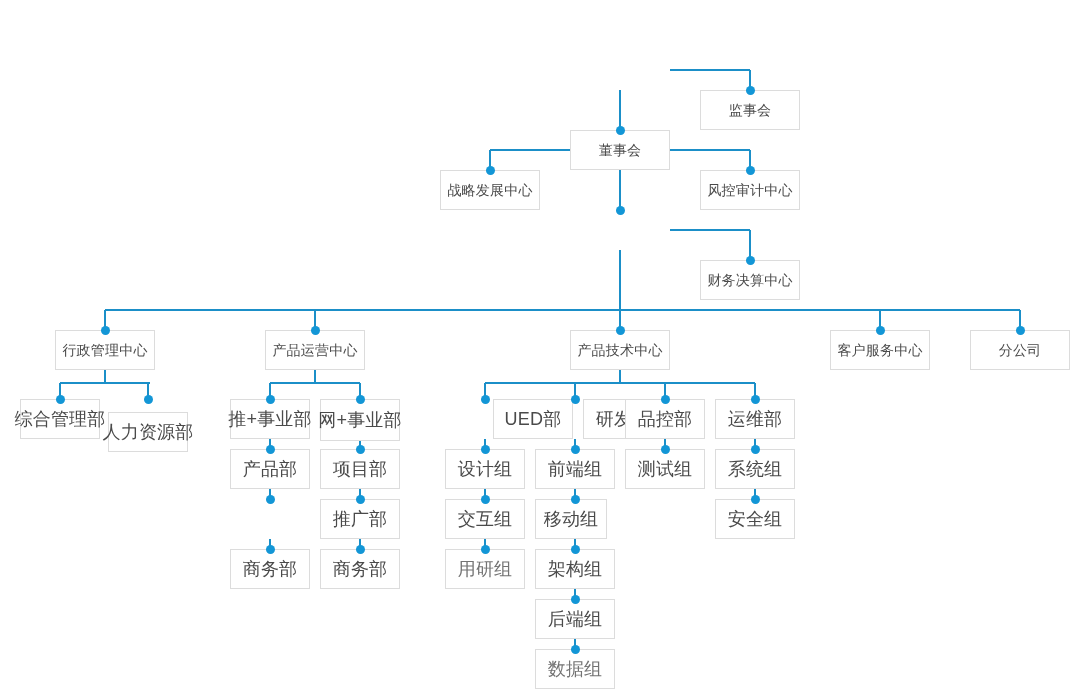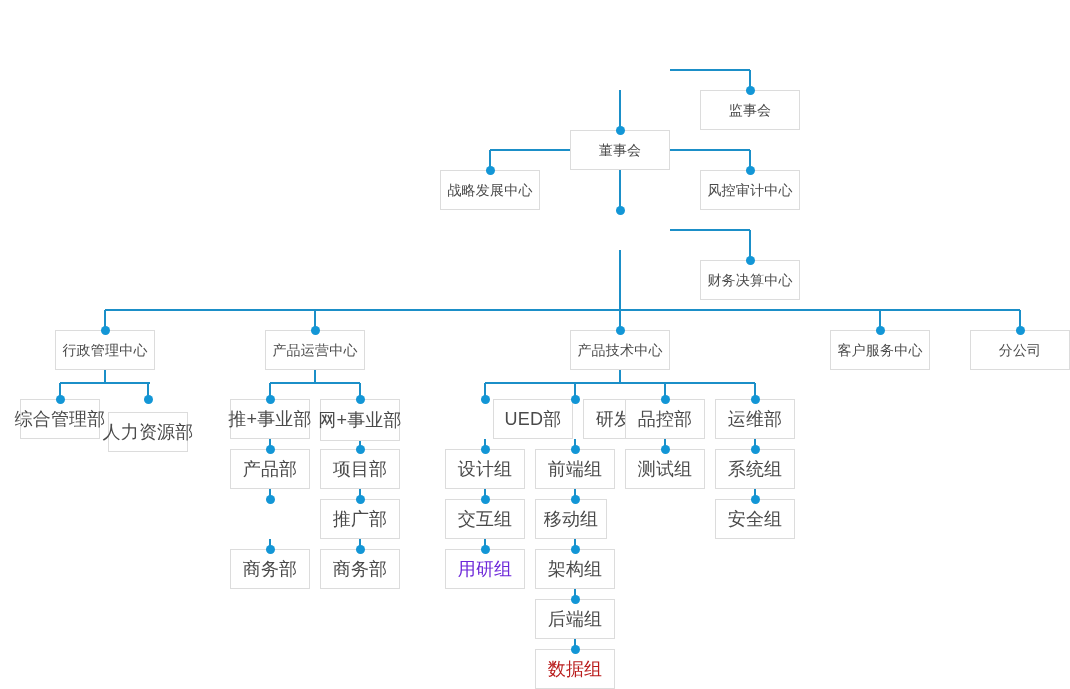--- a/index.html
+++ b/index.html
@@ -151,25 +151,25 @@
     <div class="node small" style="left: 230px; top: 399px; width: 80px; height: 40px; border-color: rgb(220, 220, 220); background: rgb(255, 255, 255); color: rgb(74, 74, 74);">推+事业部</div>
     <div class="node small" style="left: 230px; top: 449px; width: 80px; height: 40px; border-color: rgb(220, 220, 220); background: rgb(255, 255, 255); color: rgb(74, 74, 74);">产品部</div>
     <div class="node small" style="left: 230px; top: 549px; width: 80px; height: 40px; border-color: rgb(220, 220, 220); background: rgb(255, 255, 255); color: rgb(74, 74, 74);">商务部</div>
     <div class="node small" style="left: 320px; top: 399px; width: 80px; height: 42px; border-color: rgb(220, 220, 220); background: rgb(255, 255, 255); color: rgb(74, 74, 74);">网+事业部</div>
     <div class="node small" style="left: 320px; top: 449px; width: 80px; height: 40px; border-color: rgb(220, 220, 220); background: rgb(255, 255, 255); color: rgb(74, 74, 74);">项目部</div>
     <div class="node small" style="left: 320px; top: 499px; width: 80px; height: 40px; border-color: rgb(220, 220, 220); background: rgb(255, 255, 255); color: rgb(74, 74, 74);">推广部</div>
     <div class="node small" style="left: 320px; top: 549px; width: 80px; height: 40px; border-color: rgb(220, 220, 220); background: rgb(255, 255, 255); color: rgb(74, 74, 74);">商务部</div>
     <div class="node small" style="left: 445px; top: 399px; width: 80px; height: 40px; border-color: rgb(220, 220, 220); background: rgb(255, 255, 255); color: rgb(74, 74, 74); margin-left: 48px;">UED部</div>
     <div class="node small" style="left: 445px; top: 449px; width: 80px; height: 40px; border-color: rgb(220, 220, 220); background: rgb(255, 255, 255); color: rgb(74, 74, 74);">设计组</div>
     <div class="node small" style="left: 445px; top: 499px; width: 80px; height: 40px; border-color: rgb(220, 220, 220); background: rgb(255, 255, 255); color: rgb(74, 74, 74);">交互组</div>
-    <div class="node small" style="left: 445px; top: 549px; width: 80px; height: 40px; border-color: rgb(220, 220, 220); background: rgb(255, 255, 255); color: #6d28d9;">用研组</div>
+    <div class="node small" style="left: 445px; top: 549px; width: 80px; height: 40px; border-color: rgb(220, 220, 220); background: rgb(255, 255, 255); color: #737373;">用研组</div>
     <div class="node small" style="left: 535px; top: 399px; width: 80px; height: 40px; border-color: rgb(220, 220, 220); background: rgb(255, 255, 255); color: rgb(74, 74, 74); margin-left: 48px;">研发部</div>
     <div class="node small" style="left: 535px; top: 449px; width: 80px; height: 40px; border-color: rgb(220, 220, 220); background: rgb(255, 255, 255); color: rgb(74, 74, 74);">前端组</div>
     <div class="node small" style="left: 535px; top: 499px; width: 72px; height: 40px; border-color: rgb(220, 220, 220); background: rgb(255, 255, 255); color: rgb(74, 74, 74);">移动组</div>
     <div class="node small" style="left: 535px; top: 549px; width: 80px; height: 40px; border-color: rgb(220, 220, 220); background: rgb(255, 255, 255); color: rgb(74, 74, 74);">架构组</div>
     <div class="node small" style="left: 535px; top: 599px; width: 80px; height: 40px; border-color: rgb(220, 220, 220); background: rgb(255, 255, 255); color: rgb(74, 74, 74);">后端组</div>
-    <div class="node small" style="left: 535px; top: 649px; width: 80px; height: 40px; border-color: rgb(220, 220, 220); background: rgb(255, 255, 255); color: #b91c1c;">数据组</div>
+    <div class="node small" style="left: 535px; top: 649px; width: 80px; height: 40px; border-color: rgb(220, 220, 220); background: rgb(255, 255, 255); color: #737373;">数据组</div>
     <div class="node small" style="left: 625px; top: 399px; width: 80px; height: 40px; border-color: rgb(220, 220, 220); background: rgb(255, 255, 255); color: rgb(74, 74, 74);">品控部</div>
     <div class="node small" style="left: 625px; top: 449px; width: 80px; height: 40px; border-color: rgb(220, 220, 220); background: rgb(255, 255, 255); color: rgb(74, 74, 74);">测试组</div>
     <div class="node small" style="left: 715px; top: 399px; width: 80px; height: 40px; border-color: rgb(220, 220, 220); background: rgb(255, 255, 255); color: rgb(74, 74, 74);">运维部</div>
     <div class="node small" style="left: 715px; top: 449px; width: 80px; height: 40px; border-color: rgb(220, 220, 220); background: rgb(255, 255, 255); color: rgb(74, 74, 74);">系统组</div>
     <div class="node small" style="left: 715px; top: 499px; width: 80px; height: 40px; border-color: rgb(220, 220, 220); background: rgb(255, 255, 255); color: rgb(74, 74, 74);">安全组</div>
   </div>
 
 </body></html>

